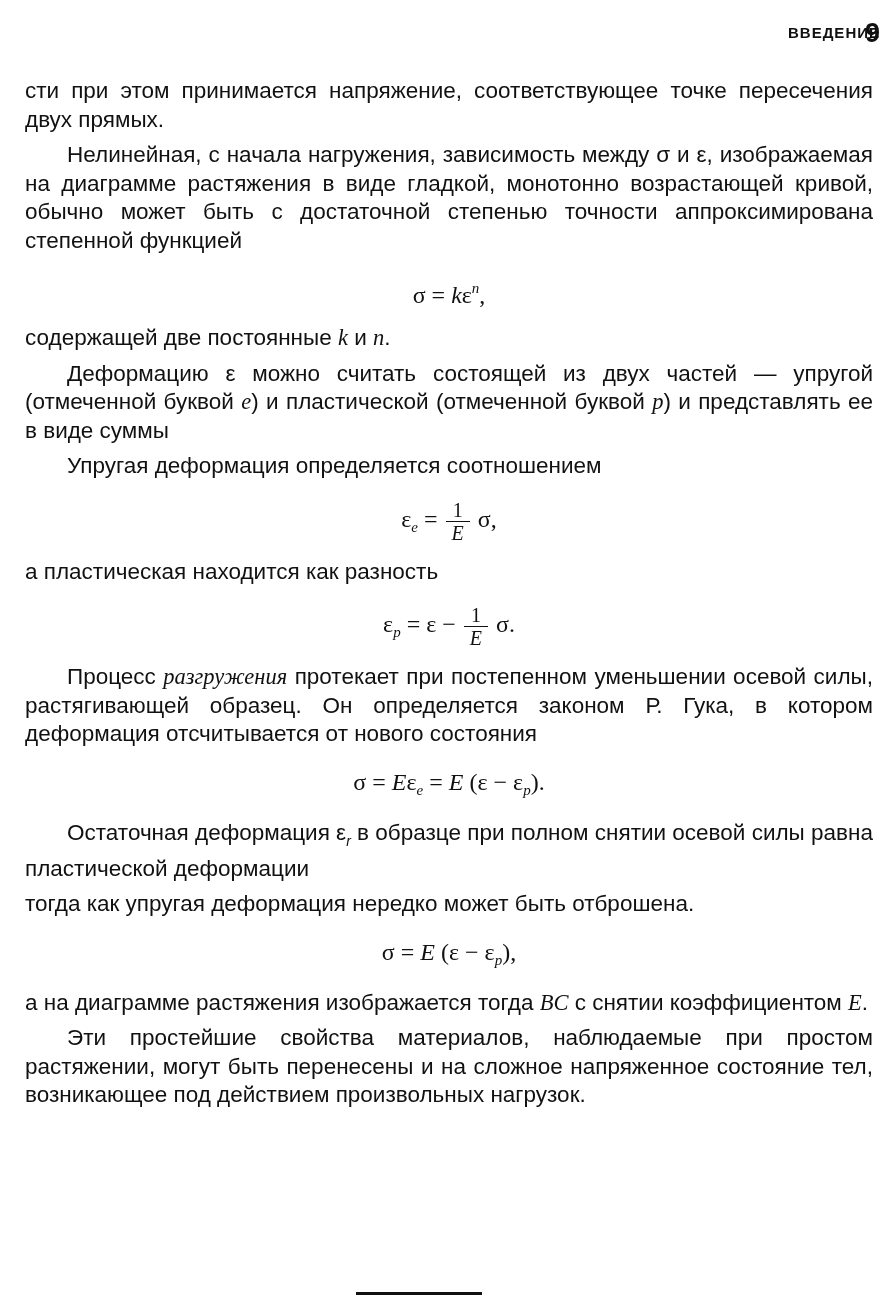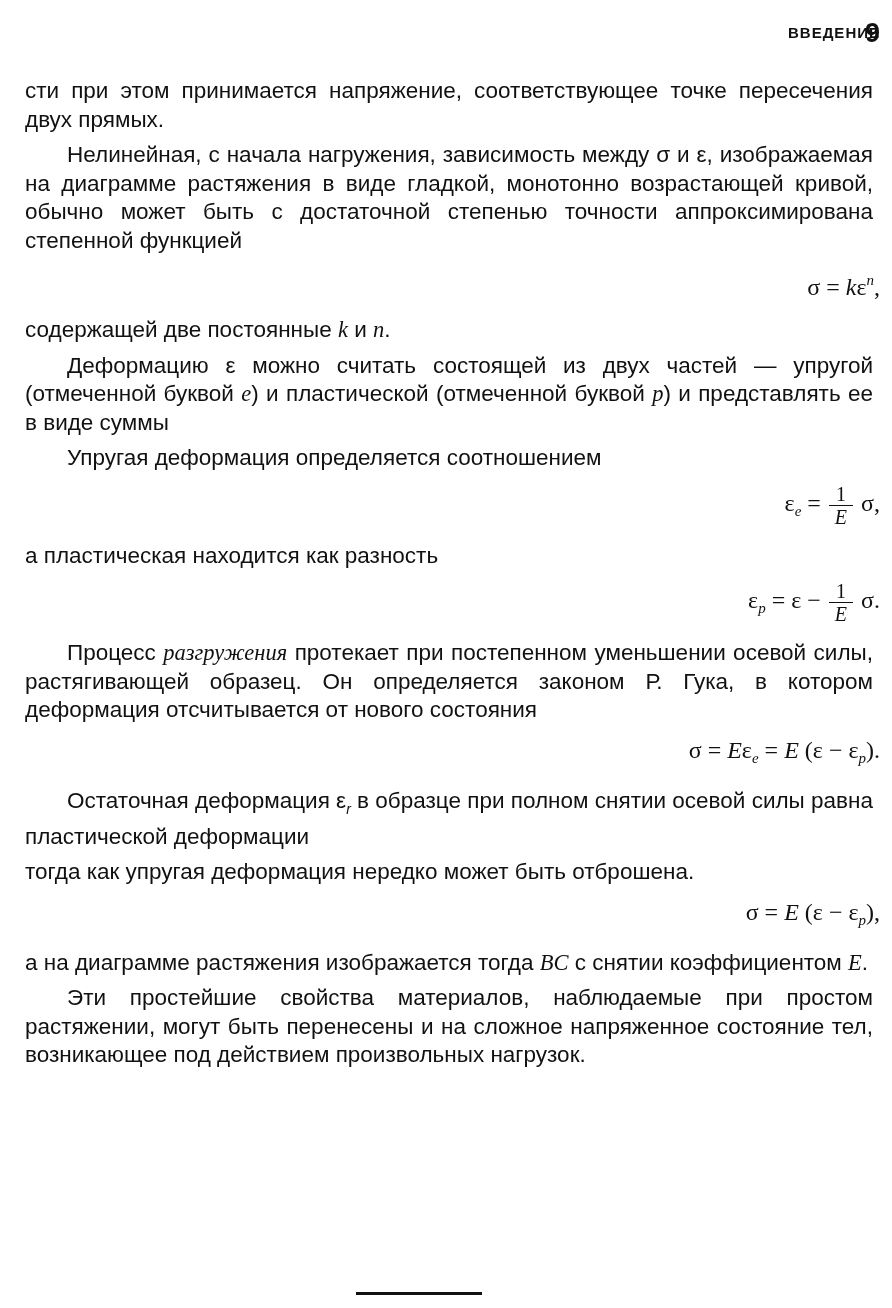--- a/index.html
+++ b/index.html
@@ -58,24 +58,24 @@
       font-family: "Liberation Sans Narrow", "Liberation Sans", "DejaVu Sans Condensed", sans-serif;
       font-stretch: condensed;
     }
     p {
       margin: 7px;
       text-align: justify;
       text-align-last: left;
     }
     p.indent { text-indent: 42px; }
     .formula {
-      text-align: right;
+      text-align: center;
       font-family: "Liberation Serif", "DejaVu Serif", serif;
       font-size: 24px;
-      margin: 10px 0 14px 0;
+      margin: 18px 0 14px 0;
       line-height: 30px;
     }
     .formula i { font-style: italic; }
     .formula sub { font-size: 15px; font-style: italic; vertical-align: -5px; }
     .formula sup { font-size: 15px; font-style: italic; vertical-align: 10px; }
     .frac {
       display: inline-flex;
       flex-direction: column;
       align-items: center;
       vertical-align: middle;

